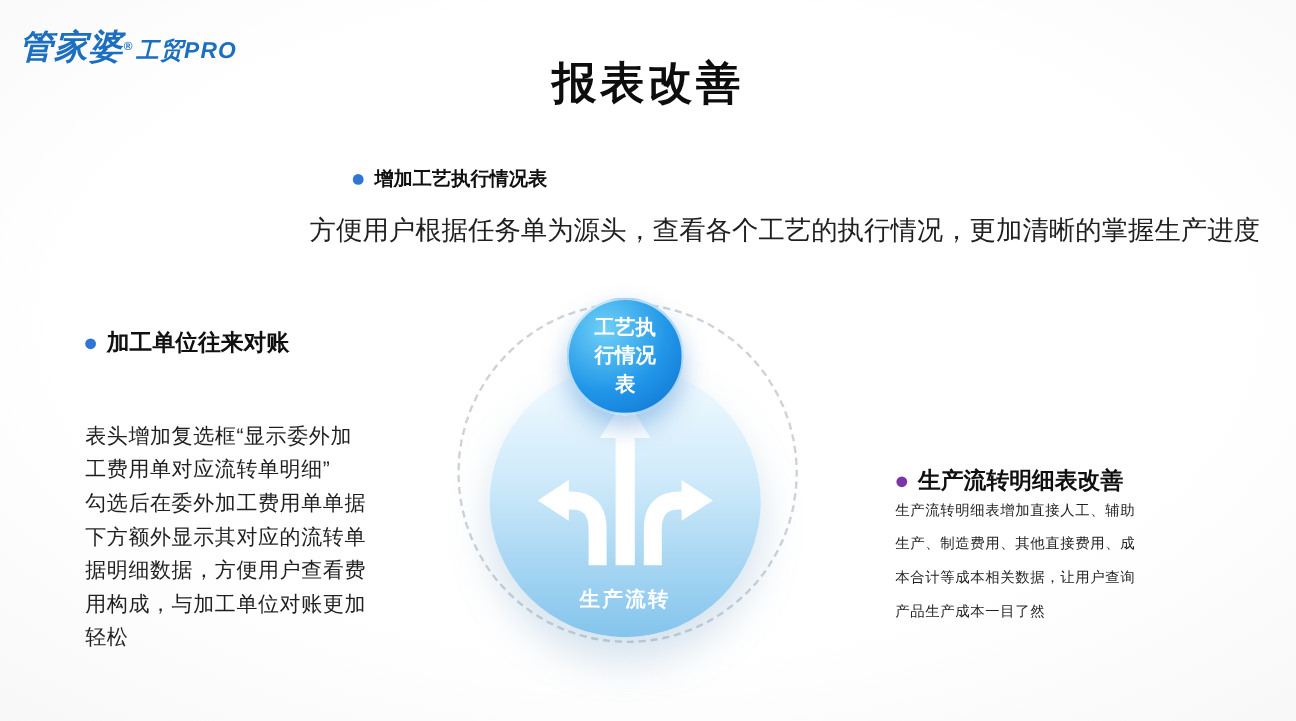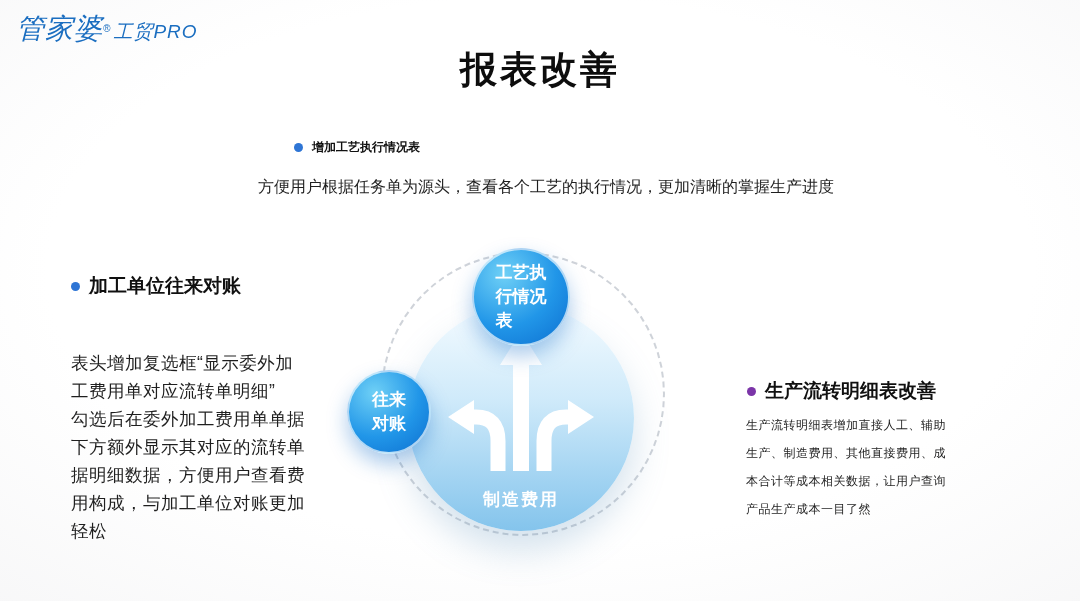--- a/index.html
+++ b/index.html
@@ -9,24 +9,24 @@
     position: relative;
     width: 1080px;
     height: 601px;
     overflow: hidden;
     background: radial-gradient(120% 120% at 50% 45%, #ffffff 38%, #ececee 100%);
   }
 
   
   .logo {
     position: absolute;
-    left: 16px; top: 10px;
+    left: 16px; top: 20px;
     color: var(--brand-blue, #1b6ec0);
     font-style: italic;
-    font-weight: normal;
+    font-weight: bold;
     white-space: nowrap;
   }
   .logo-brand { font-size: 28px; letter-spacing: 1px; }
   .logo-reg   { font-size: 10px; vertical-align: super; }
   .logo-product { font-size: 19px; margin-left: 3px; letter-spacing: 1px; }
 
   
   .title {
     position: absolute;
     left: 0; right: 0; top: 45px;
@@ -51,34 +51,34 @@
     flex: 0 0 auto;
   }
   .dot-blue   { background: var(--accent-blue, #2e75d5); }
   .dot-purple { background: var(--accent-purple, #7b35a8); }
   .heading {
     font-weight: 800;
     color: #101010;
     white-space: nowrap;
   }
   .hr-top   { left: 294px; top: 139px; }
-  .hr-top .heading   { font-size: 12px; }
+  .hr-top .heading   { font-size: 16px; }
   .hr-left  { left: 71px;  top: 273px; }
   .hr-left .heading  { font-size: 19px; }
-  .hr-right { left: 747px; top: 378px; align-items: center; }
+  .hr-right { left: 747px; top: 388px; align-items: center; }
   .hr-right .heading { font-size: 19px; }
 
   .body-text {
     position: absolute;
     color: #1f1f1f;
     white-space: pre-line;
   }
   .body-top {
     left: 258px; top: 177px;
-    font-size: 16px;
+    font-size: 22px;
     white-space: nowrap;
   }
   .body-left {
     left: 71px; top: 309px;
     width: 285px;
     font-size: 17.5px;
     line-height: 28px;
     letter-spacing: 0.5px;
     margin-top: 40px;
   }
@@ -121,20 +121,21 @@
     font-weight: 800;
     font-size: 17px;
     letter-spacing: 2px;
   }
   .node {
     position: absolute;
     border-radius: 50%;
     display: flex;
     align-items: center;
     justify-content: center;
+    text-align: center;
     color: #ffffff;
     font-weight: 800;
     background: radial-gradient(circle at 32% 26%, #6fd0f6 0%, #2196e8 55%, #0d6fd0 100%);
     border: 2px solid rgba(255,255,255,0.65);
     box-shadow: 0 10px 20px rgba(20,110,200,0.35);
     z-index: 2;
   }
   .node-text { white-space: pre-line; line-height: 1.4; }
   .node-top   { left: 472px; top: 248px; width: 94px; height: 94px; font-size: 17px; }
   .node-left  { left: 347px; top: 370px; width: 80px; height: 80px; font-size: 17px; }
@@ -185,26 +186,22 @@
 
       <path d="M52,142 L52,112 Q52,88 30,88 L26,88" stroke="#ffffff" stroke-width="15" fill="none"></path>
       <polygon points="2,88 28,71 28,105" fill="#ffffff"></polygon>
 
       <path d="M98,142 L98,112 Q98,88 120,88 L124,88" stroke="#ffffff" stroke-width="15" fill="none"></path>
       <polygon points="148,88 122,71 122,105" fill="#ffffff"></polygon>
 
       <path d="M75,142 L75,32" stroke="#ffffff" stroke-width="16" fill="none"></path>
       <polygon points="75,2 54,36 96,36" fill="#ffffff"></polygon>
     </svg>
-    <div class="center-label">制造费用</div>
+    <div class="center-label">生产流转</div>
   </div>
 
   <div class="node node-top">
     <span class="node-text">工艺执
 行情况
 表</span>
   </div>
-  <div class="node node-left">
-    <span class="node-text">往来
-对账</span>
-  </div>
 
 </div>
 
 </body></html>

